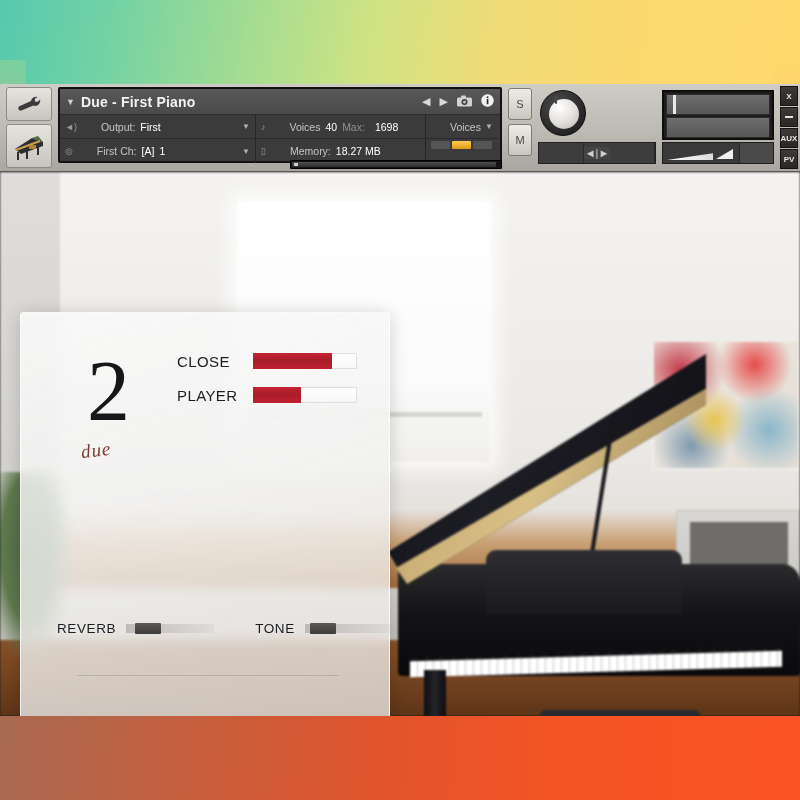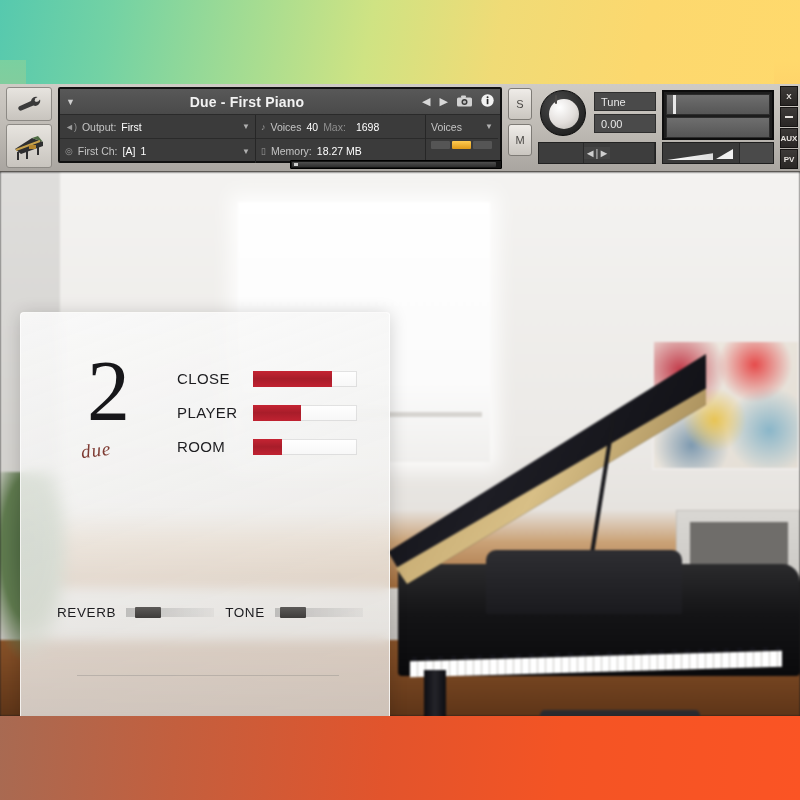--- a/index.html
+++ b/index.html
@@ -55,36 +55,36 @@
   #inst-strip {
     position: absolute; left: 58px; top: 3px; width: 444px; height: 76px;
     background: #3b3b3b; border: 2px solid #111; border-radius: 2px;
   }
   #inst-title-row {
     height: 26px; background: linear-gradient(180deg, #585858 0%, #4a4a4a 100%);
     display: flex; align-items: center; padding: 0 6px; border-bottom: 1px solid #2a2a2a;
   }
   #inst-name {
     color: #f2f2f2; font-size: 14px; font-weight: bold; letter-spacing: .2px;
-    margin-left: 6px; flex: 1; white-space: nowrap; text-align: center;
+    margin-left: 6px; flex: 1; white-space: nowrap;
   }
   .hdr-ico { color: #d8d8d8; font-size: 11px; margin-left: 9px; }
   .chev { color: #cfcfcf; font-size: 9px; }
 
   #inst-body { display: flex; height: 48px; }
   .col-a { width: 196px; border-right: 1px solid #262626; }
   .col-b { width: 170px; border-right: 1px solid #262626; }
   .col-c { width: 72px; }
   .frow {
     height: 24px; display: flex; align-items: center; padding: 0 5px;
     color: #cdcdcd; font-size: 10.5px; white-space: nowrap;
   }
   .frow.top { border-bottom: 1px solid #2a2a2a; }
   .tiny-ico { font-size: 9px; color: #9a9a9a; margin-right: 5px; }
-  .flabel { color: #c4c4c4; }
+  .flabel { color: #c4c4c4; margin-left: 19px; }
   .fval { color: #ffffff; margin-left: 5px; }
   .fdrop { margin-left: auto; color: #b0b0b0; font-size: 8px; }
   .sep { color: #8e8e8e; margin: 0 5px; }
   .purge-leds { display: flex; gap: 2px; padding: 0 5px; margin-top: 2px; }
   .led { width: 19px; height: 8px; background: #555; border-radius: 1px; }
   .led.on { background: linear-gradient(180deg,#ffcc52,#e09a18); }
 
   
   #sm-col { position: absolute; left: 508px; top: 4px; }
   .sm-btn {
@@ -293,35 +293,35 @@
     font-family: "Liberation Serif", serif; font-size: 86px; font-weight: 300;
     color: #17171a; line-height: .9;
   }
   #logo-script {
     position: absolute; left: 60px; top: 124px; width: 70px; height: 26px;
     font-family: "Liberation Serif", serif; font-style: italic; font-size: 19px;
     color: #7e3a32; transform: rotate(-7deg); letter-spacing: 1px;
   }
 
   #mic-list { position: absolute; left: 156px; top: 40px; width: 198px; }
-  .mic-row { display: flex; align-items: flex-end; height: 34px; }
+  .mic-row { display: flex; align-items: flex-start; height: 34px; }
   .mic-label {
     width: 76px; font-size: 15px; color: #1d1d20; letter-spacing: .4px;
   }
   .mic-track {
     position: relative; width: 104px; height: 16px;
     background: linear-gradient(180deg, #ffffff 0%, #f7f7f7 100%);
     box-shadow: inset 0 0 0 1px rgba(190,190,190,.45);
   }
   .mic-fill {
     position: absolute; left: 0; top: 0; bottom: 0;
     background: linear-gradient(180deg, #c52433 0%, #a81d2a 48%, #c02231 100%);
   }
 
-  #small-knobs { position: absolute; left: 36px; top: 292px; width: 320px; display: flex; }
+  #small-knobs { position: absolute; left: 36px; top: 308px; width: 320px; display: flex; }
   .sk-group { display: flex; align-items: center; }
   .sk-label { font-size: 13.5px; color: #1d1d20; letter-spacing: .6px; margin-right: 10px; }
   .sk-track {
     position: relative; width: 88px; height: 9px;
     background: linear-gradient(90deg, rgba(120,120,120,.38) 0%, rgba(160,160,160,.12) 100%);
   }
   .sk-handle {
     position: absolute; top: -1px; width: 26px; height: 11px;
     background: linear-gradient(180deg, #5c5a58, #3e3c3a); border-radius: 1px;
   }
@@ -438,24 +438,20 @@
       <div class="sm-btn">S</div>
       <div class="sm-btn">M</div>
     </div>
 
     <div id="knob-area">
       <div id="knob">
         <div id="knob-cap"></div>
         <div id="knob-pointer"></div>
       </div>
     </div>
-    <div id="tune-fields">
-      <div class="tune-box">Tune</div>
-      <div class="tune-box">0.00</div>
-    </div>
     <div id="pan-strip">
       <div class="pan-seg"></div>
       <div class="pan-mid">◄|►</div>
       <div class="pan-seg"></div>
     </div>
 
     <div id="meters">
       <div class="meter-bar">
         <div class="meter-peak"></div>
       </div>
@@ -517,36 +513,30 @@
           <span class="mic-track">
             <span class="mic-fill" style="width:76%"></span>
           </span>
         </div>
         <div class="mic-row">
           <span class="mic-label">PLAYER</span>
           <span class="mic-track">
             <span class="mic-fill" style="width:46%"></span>
           </span>
         </div>
-        <div class="mic-row">
-          <span class="mic-label">ROOM</span>
-          <span class="mic-track">
-            <span class="mic-fill" style="width:28%"></span>
-          </span>
-        </div>
       </div>
 
       <div id="small-knobs">
         <div class="sk-group">
           <span class="sk-label">REVERB</span>
           <span class="sk-track">
             <span class="sk-handle" style="left:10%"></span>
           </span>
         </div>
-        <div class="sk-group" style="margin-left:11px">
+        <div class="sk-group" style="margin-left:41px">
           <span class="sk-label">TONE</span>
           <span class="sk-track">
             <span class="sk-handle" style="left:6%"></span>
           </span>
         </div>
       </div>
 
       <div id="divider"></div>
 
     </div>

